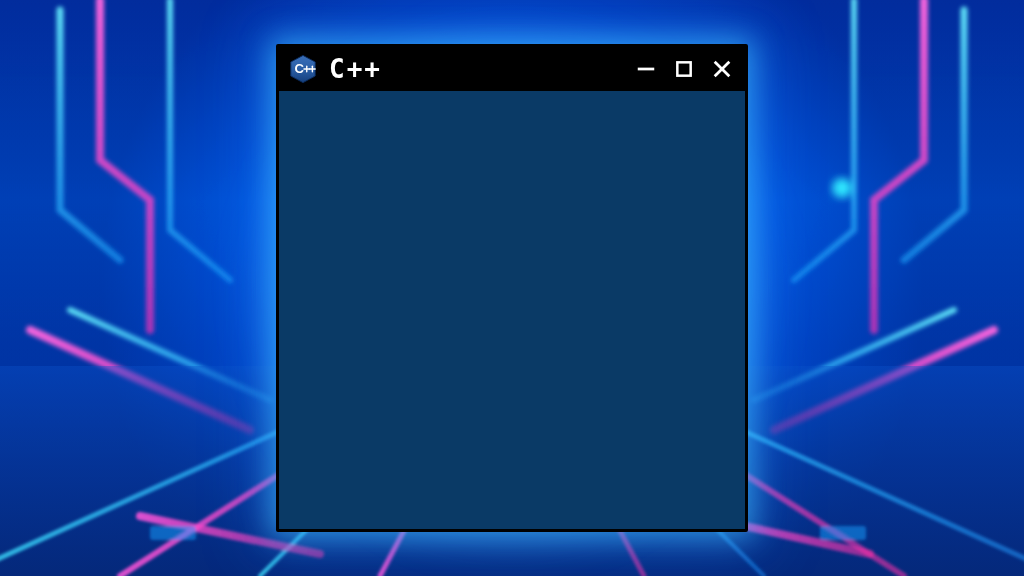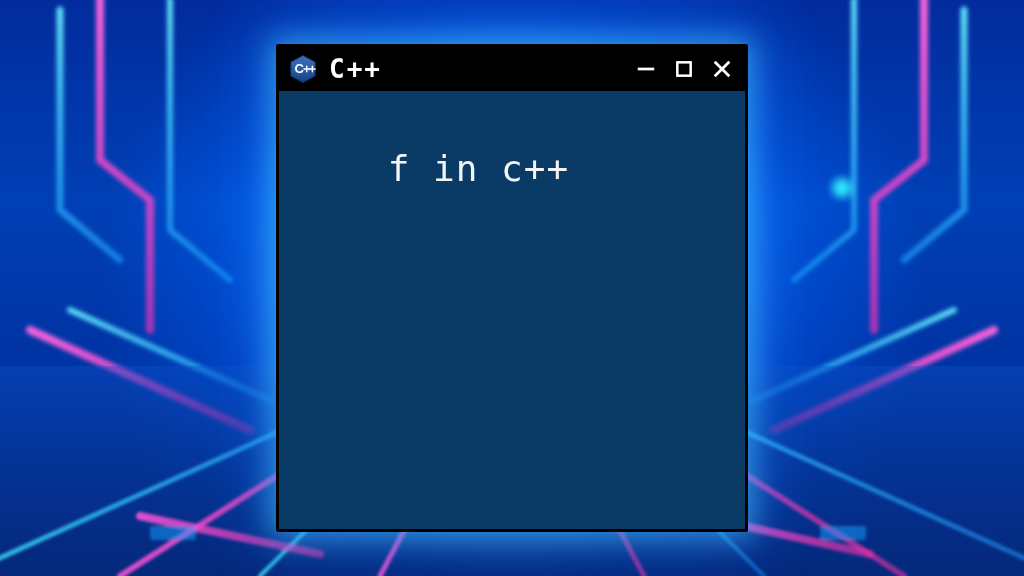--- a/index.html
+++ b/index.html
@@ -249,16 +249,13 @@
           </svg>
       </span>
       <span aria-label="close">
         <svg viewBox="0 0 24 24" width="22" height="22">
           <line x1="4" y1="4" x2="20" y2="20" stroke="#fff" stroke-width="3"></line>
           <line x1="20" y1="4" x2="4" y2="20" stroke="#fff" stroke-width="3"></line>
         </svg>
       </span>
     </div>
   </div>
-  <div class="content">
-    <span>f in c++</span>
-  </div>
 </div>
 
 </body></html>

